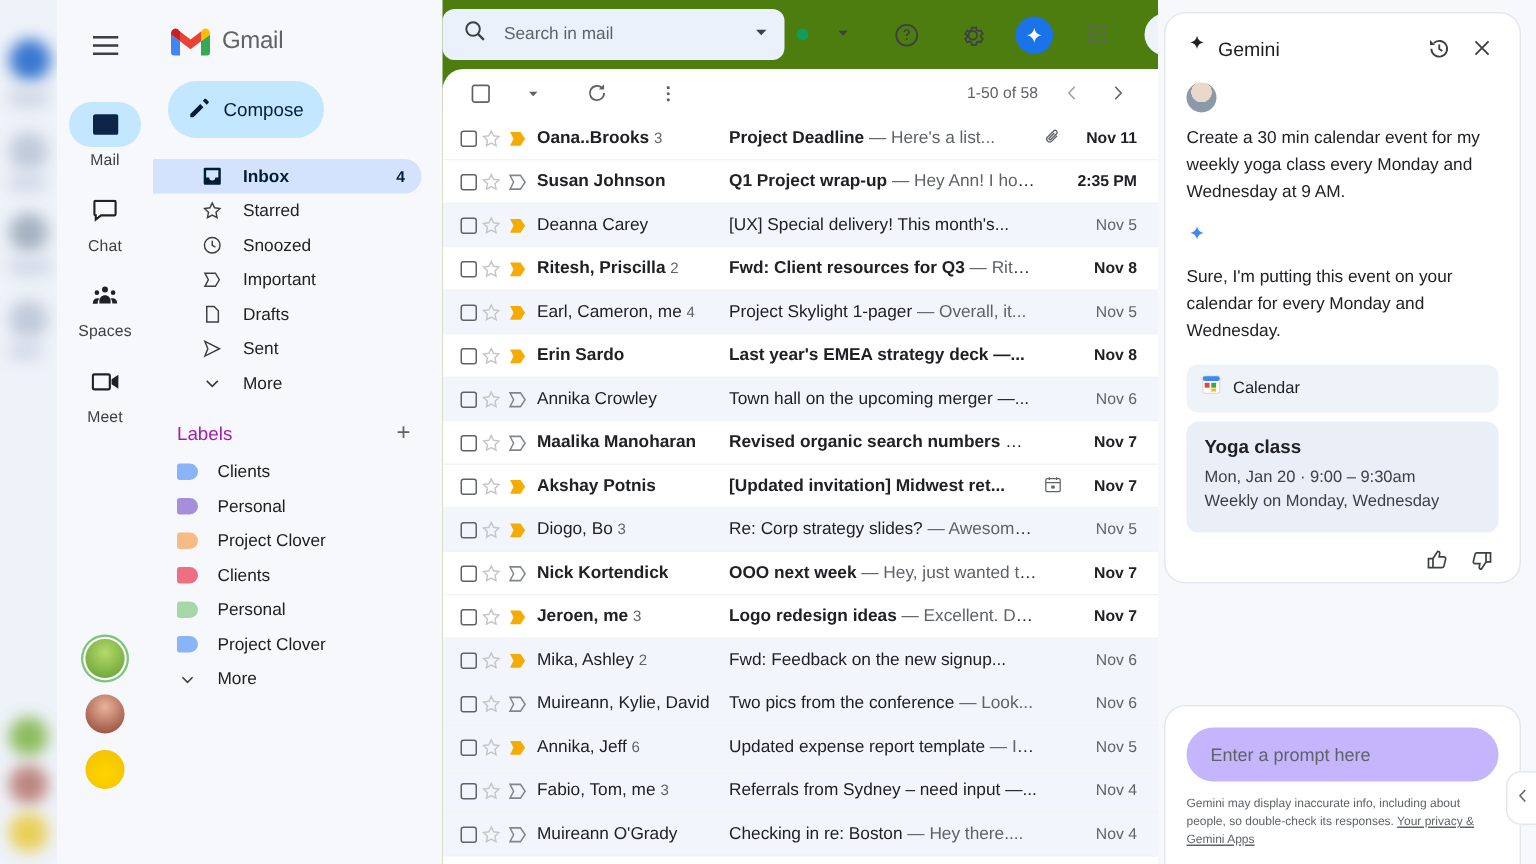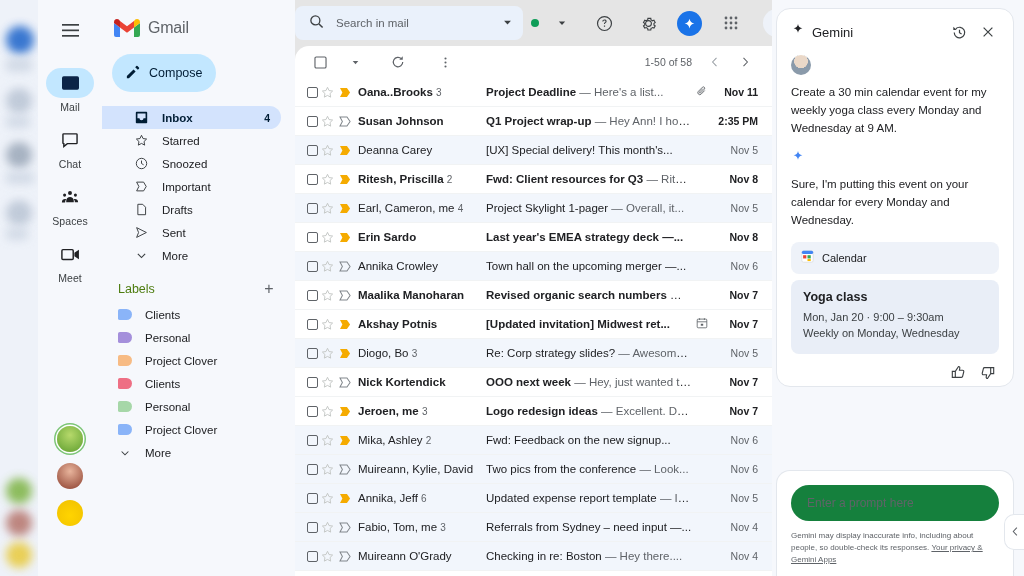--- a/index.html
+++ b/index.html
@@ -49,27 +49,27 @@
     padding-left: 32px; margin-right: 14px; border-radius: 0 12px 12px 0;
     cursor:pointer; font-size: 11.5px; color: #202124; position: relative;
   }
   .nav-item.active { background: #d3e3fd; font-weight: 700; color: #001d35; }
   .nav-ico { width: 15px; height: 15px; display:flex; align-items:center; justify-content:center; flex:0 0 15px; }
   .nav-count { position:absolute; right: 11px; font-size: 10.5px; font-weight: 700; color: #001d35; }
   .labels-head {
     display:flex; align-items:center; justify-content:space-between;
     padding: 14px 18px 6px 16px;
   }
-  .labels-title { font-size: 12.5px; color: #4d7c0f; }
+  .labels-title { font-size: 12.5px; color: #a21caf; }
   .plus-btn { width:16px;height:16px;display:flex;align-items:center;justify-content:center;cursor:pointer;color:#5f6368;font-size:16px;line-height:1; }
   .label-item { height: 23px; display:flex; align-items:center; gap: 13px; padding-left: 16px; margin-right:14px; border-radius: 0 12px 12px 0; cursor:pointer; font-size: 11.5px; color: #202124; }
   .chip { width: 14px; height: 11px; flex:0 0 14px; border-radius: 2px 6px 6px 2px; }
 
   
-  .center { flex: 1; height: 576px; display:flex; flex-direction:column; background:#e5e5e5; min-width:0; position:relative; z-index:2; }
+  .center { flex: 1; height: 576px; display:flex; flex-direction:column; background:#4d7c0f; min-width:0; position:relative; z-index:2; }
   .topbar { height: 46px; display:flex; align-items:center; padding: 0 6px 0 0; }
   .search {
     flex: 1; max-width: 373px; height: 34px; background: #eaf1fb; border-radius: 8px;
     display:flex; align-items:center; padding: 0 10px 0 14px; gap: 12px; cursor: text;
   }
   .search-input { flex:1; border:none; background:transparent; outline:none; font-size: 11.5px; color:#202124; font-family:inherit; }
   .search-input::placeholder { color: #5f6368; }
   .topbar-right { display:flex; align-items:center; gap: 14px; margin-left: auto; padding-right: 4px; justify-content: center; }
   .icon-btn { width: 30px; height: 30px; border-radius: 50%; display:flex; align-items:center; justify-content:center; cursor:pointer; }
   .gemini-fab { width: 25px; height: 25px; border-radius: 50%; background: #1a73e8; display:flex; align-items:center; justify-content:center; cursor:pointer; }
@@ -114,21 +114,21 @@
   .gtext { font-size: 11.5px; line-height: 1.55; color: #202124; }
   .gsparkle { margin: 13px 0 8px; }
   .gtool { background:#eef2f9; border-radius: 8px; padding: 7px 10px; display:flex; align-items:center; gap:8px; margin-top:12px; }
   .gtool-label { font-size: 11px; color:#202124; }
   .gevent { background:#e9eef7; border-radius: 8px; padding: 10px 12px 12px; margin-top: 6px; }
   .gevent-title { font-size: 12.5px; font-weight: 700; color:#202124; margin-bottom: 5px; }
   .gevent-line { font-size: 11px; color:#3c4043; line-height: 1.5; }
   .gfeedback { display:flex; gap: 14px; justify-content:flex-end; margin-top: 11px; padding-right:4px; }
   .gfb { cursor:pointer; }
   .gbottom { margin-top: auto; background:#fff; border-radius: 14px 14px 0 0; border:1px solid #e3e7ed; border-bottom:none; padding: 14px 14px 10px; }
-  .gprompt { height: 36px; background:#15803d; border-radius: 18px; display:flex; align-items:center; padding: 0 16px; cursor:text; }
+  .gprompt { height: 36px; background:#c4b5fd; border-radius: 18px; display:flex; align-items:center; padding: 0 16px; cursor:text; }
   .gprompt-input { border:none;background:transparent;outline:none;font-size:12px;color:#202124;width:100%;font-family:inherit; }
   .gprompt-input::placeholder{color:#5f6368;}
   .gdisc { font-size: 8px; color:#5f6368; line-height:1.5; margin-top: 9px; }
   .gdisc a { color:#5f6368; }
   .collapse-handle {
     position:absolute; right: -2px; bottom: 26px; width: 22px; height: 36px;
     background:#fff; border:1px solid #e3e7ed; border-right:none;
     border-radius: 10px 0 0 10px; display:flex;align-items:center;justify-content:center;cursor:pointer; z-index: 5;
   }
 </style>

